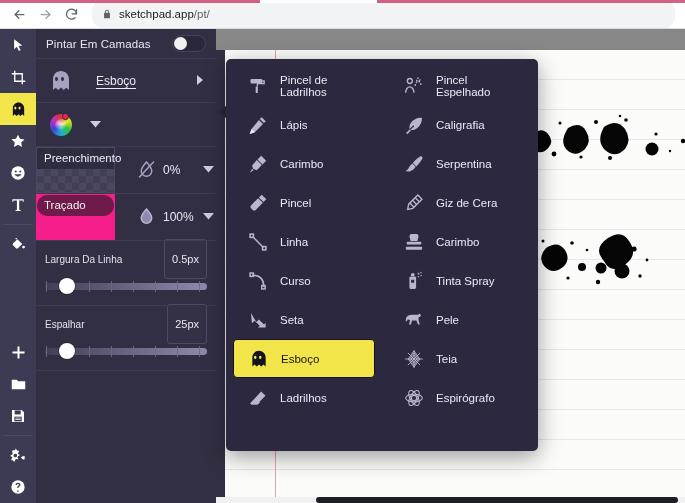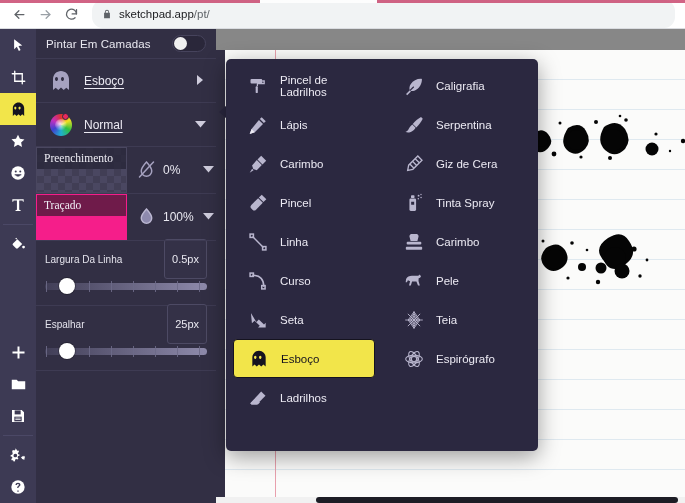--- a/index.html
+++ b/index.html
@@ -103,21 +103,21 @@
 
   
   .panel {
     position: absolute; left: 36px; top: 0; width: 180px; height: 474px;
     background: #322f44;
     color: #e6e5ee;
     font-size: 11.5px;
   }
   .panel-row {
     border-bottom: 1px solid #3e3b53;
-    display: flex; align-items: center;
+    display: flex; align-items: center; gap: 12px;
   }
   .panel-head {
     height: 30px; padding: 0 10px;
     justify-content: space-between;
   }
   .panel-head .title {
     font-size: 11.5px; color: #e9e8f0; letter-spacing: .1px;
   }
   .toggle {
     width: 34px; height: 17px; border-radius: 9px;
@@ -151,38 +151,37 @@
   .color-wheel .dot {
     position:absolute; left:12px; top:-1px; width:7px; height:7px;
     border-radius:50%; background:#e8295c; border:1px solid #2b2840;
   }
 
   
   .swatch-row { height: 47px; position: relative; display:flex; align-items:stretch; }
   .swatch {
     width: 94px; position: relative;
     border: 1px solid #4a4760;
-    font-family: Liberation Serif, serif;
   }
   .swatch.fill {
     background-color:#413e55;
     background-image:
       linear-gradient(45deg,#4a4761 25%,transparent 25%,transparent 75%,#4a4761 75%),
       linear-gradient(45deg,#4a4761 25%,transparent 25%,transparent 75%,#4a4761 75%);
     background-size: 14px 14px;
     background-position: 0 0, 7px 7px;
   }
   .swatch.stroke { background: #f51e8a; border-color:#f51e8a; }
   .swatch .cap {
     position: absolute; left: 0; top: 0; right: 0; height: 21px;
     font-size: 11.5px; color: #efeef5;
     padding-left: 7px; line-height: 21px;
     background: rgba(42,39,58,.82);
   }
-  .swatch.stroke .cap { background: rgba(78,26,57,.80); }
+  .swatch.stroke .cap { background: rgba(78,26,57,.80); border-radius: 10px; }
   .opa {
     flex: 1; display: flex; align-items: center; justify-content: flex-start;
     padding-left: 9px; gap: 6px;
   }
   .opa .val { font-size: 12px; color:#e9e8f0; min-width: 34px; }
 
   
   .slider-block { padding: 8px 9px 11px 9px; border-bottom: 1px solid #3e3b53; }
   .slider-top { display:flex; align-items:center; justify-content:space-between; height:20px;}
   .slider-label { font-size: 10px; color:#e4e3ec; }
@@ -490,21 +489,20 @@
             </svg>
         </span>
       </div>
 
       <div class="panel-row tool-row">
         <span class="glyph">
           <span class="color-wheel">
               <span class="dot"></span>
             </span>
         </span>
-        <span class="lbl">Normal</span>
         <span class="caret-down">
           <svg width="11" height="8" viewBox="0 0 11 8" fill="#cfcddd">
               <path d="M0 1h11L5.5 7.5z"></path>
             </svg>
         </span>
       </div>
 
       <div class="panel-row swatch-row">
         <span class="swatch fill">
           <span class="cap">Preenchimento</span>
@@ -679,20 +677,31 @@
             <svg width="20" height="20" viewBox="0 0 24 24" fill="currentColor">
               <path d="M15.8 4.2L21 9.4 10.6 19.8H4.2L2.8 18.4z"></path>
               <path d="M2.8 18.4l6.3-6.3 5.2 5.2-2.5 2.5H4.2z" fill="#b9b6ce"></path>
             </svg>
           </span>
           <span class="tx">Ladrilhos</span>
         </div>
       </div>
 
       <div class="col">
+        <div class="fly-item">
+          <span class="ic">
+            <svg width="20" height="20" viewBox="0 0 24 24" fill="none" stroke="currentColor" stroke-width="1.6">
+              <circle cx="7" cy="6" r="3"></circle>
+                <path d="M2 20c0-4 2.5-7 5-7s5 3 5 7"></path>
+              <circle cx="17" cy="4.5" r="2" stroke-dasharray="2 1.6"></circle>
+              <path d="M13.5 12c0-3.3 1.7-5.5 3.5-5.5s3.5 2.2 3.5 5.5" stroke-dasharray="2 1.6"></path>
+            </svg>
+          </span>
+          <span class="tx">Pincel Espelhado</span>
+        </div>
 
         <div class="fly-item">
           <span class="ic">
             <svg width="20" height="20" viewBox="0 0 24 24" fill="currentColor">
               <path d="M21.5 3.5C16 3 11 5.5 8.2 9.6c-1.8 2.6-2 5.2-1.4 7.2l4.4-4.4 1 1-4.4 4.4c2 .6 4.6.3 7.2-1.5C19 13.5 21.6 9 21.5 3.5z"></path>
               <path d="M7 17.2L2.5 21.7 3.8 23l4.5-4.5z"></path>
             </svg>
           </span>
           <span class="tx">Caligrafia</span>
         </div>
@@ -708,51 +717,51 @@
         </div>
 
         <div class="fly-item">
           <span class="ic">
             <svg width="20" height="20" viewBox="0 0 24 24" fill="none" stroke="currentColor" stroke-width="1.6">
               <path d="M16.6 2.4l5 5-11 11-6.2 1.2L5.6 13.4z"></path>
               <path d="M13.4 5.6l5 5M10.2 8.8l5 5M7 12l5 5"></path>
             </svg>
           </span>
           <span class="tx">Giz de Cera</span>
+        </div>
+
+        <div class="fly-item">
+          <span class="ic">
+            <svg width="20" height="20" viewBox="0 0 24 24" fill="currentColor">
+              <path d="M9 2.5h6a2.5 2.5 0 0 1 2.4 3.2l-1.3 5.1h-8.2L6.6 5.7A2.5 2.5 0 0 1 9 2.5z"></path>
+              <rect x="3.2" y="11.6" width="17.6" height="3.4" rx="1.2"></rect>
+              <rect x="2.2" y="17.8" width="19.6" height="3.6" rx="1"></rect>
+            </svg>
+          </span>
+          <span class="tx">Carimbo</span>
         </div>
 
         <div class="fly-item">
           <span class="ic">
             <svg width="20" height="20" viewBox="0 0 24 24" fill="currentColor">
               <rect x="6.5" y="6.5" width="8" height="15" rx="1.6"></rect>
               <rect x="8.4" y="2.6" width="4.2" height="3.4" rx="1"></rect>
               <rect x="8.6" y="10.5" width="3.6" height="3.6" fill="#2b2840"></rect>
               <circle cx="17.5" cy="3.2" r="1.1"></circle>
                 <circle cx="20.5" cy="5.4" r="0.9"></circle>
               <circle cx="17.2" cy="7" r="0.9"></circle>
                 <circle cx="20.4" cy="1.8" r="0.8"></circle>
             </svg>
           </span>
           <span class="tx">Tinta Spray</span>
         </div>
 
         <div class="fly-item">
           <span class="ic">
             <svg width="20" height="20" viewBox="0 0 24 24" fill="currentColor">
-              <path d="M9 2.5h6a2.5 2.5 0 0 1 2.4 3.2l-1.3 5.1h-8.2L6.6 5.7A2.5 2.5 0 0 1 9 2.5z"></path>
-              <rect x="3.2" y="11.6" width="17.6" height="3.4" rx="1.2"></rect>
-              <rect x="2.2" y="17.8" width="19.6" height="3.6" rx="1"></rect>
-            </svg>
-          </span>
-          <span class="tx">Carimbo</span>
-        </div>
-
-        <div class="fly-item">
-          <span class="ic">
-            <svg width="20" height="20" viewBox="0 0 24 24" fill="currentColor">
               <path d="M2.5 9.5c1.2-2.5 4-3.8 7-3.8h6.2c1.4 0 2.5-.6 3.3-1.6l1.4 2.6c-.6 1.1-1.6 1.8-2.8 2.1l-.2 3.2 1.6 5.4h-2.2l-1.9-4.9H9.7l-1.5 4.9H6l1.3-5-2.6-1.4-1.2 2.4H2z"></path>
             </svg>
           </span>
           <span class="tx">Pele</span>
         </div>
 
         <div class="fly-item">
           <span class="ic">
             <svg width="20" height="20" viewBox="0 0 24 24" fill="none" stroke="currentColor" stroke-width="1.1">
               <path d="M12 1.5v21M1.5 12h21M4.6 4.6l14.8 14.8M19.4 4.6L4.6 19.4"></path>

